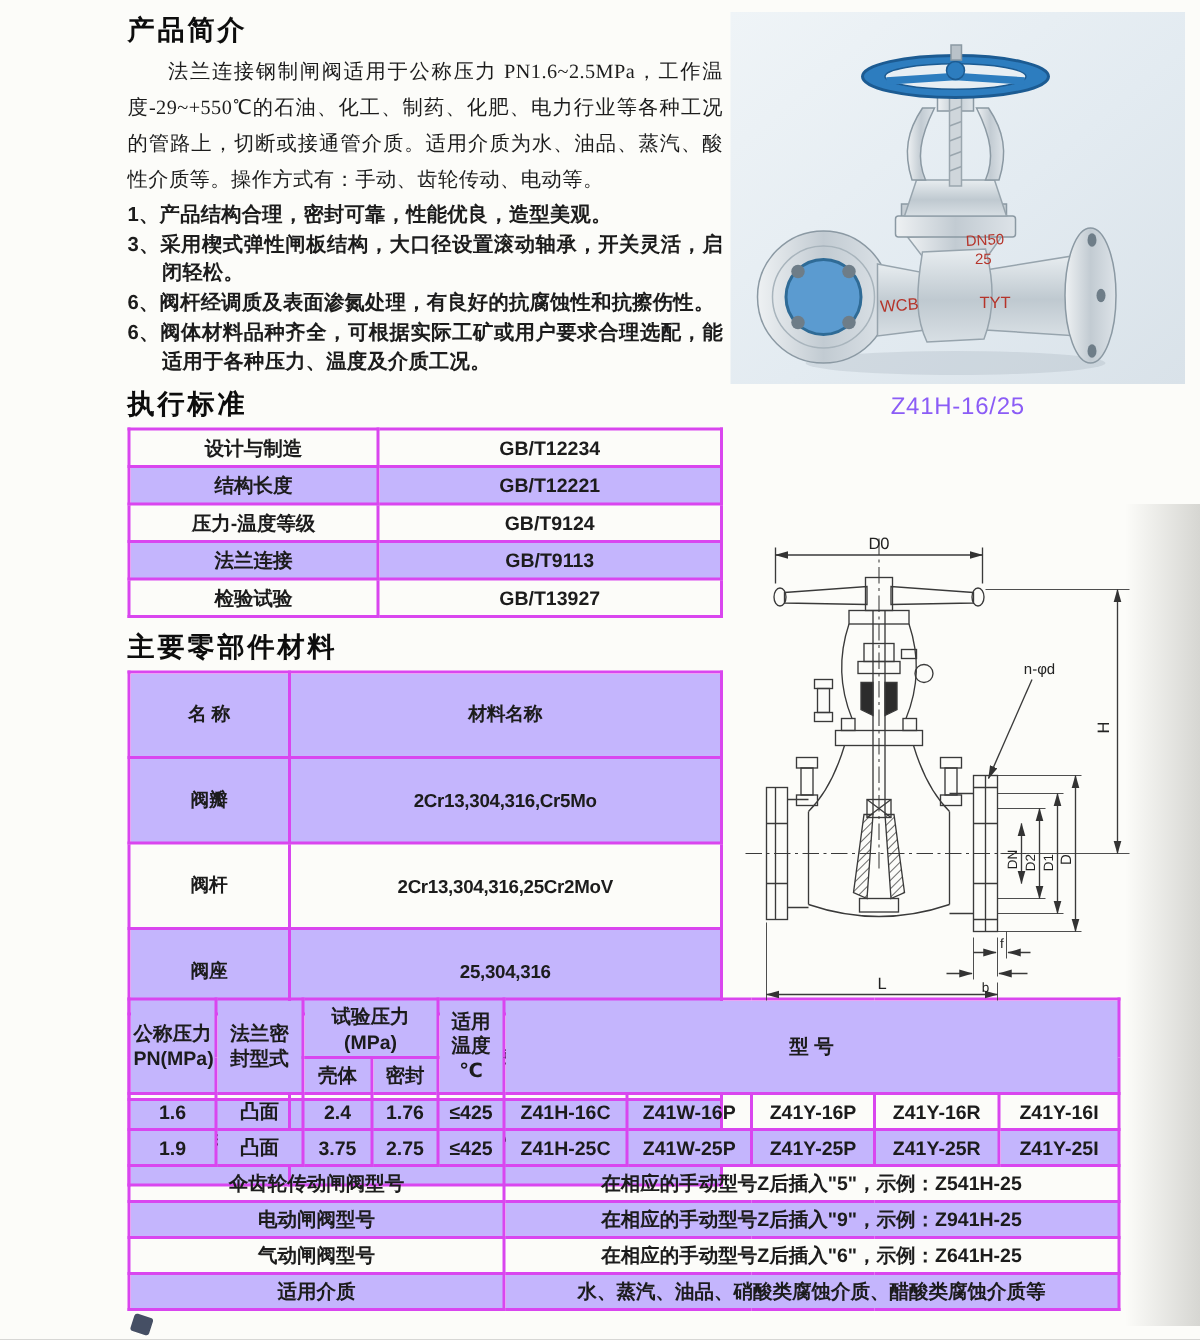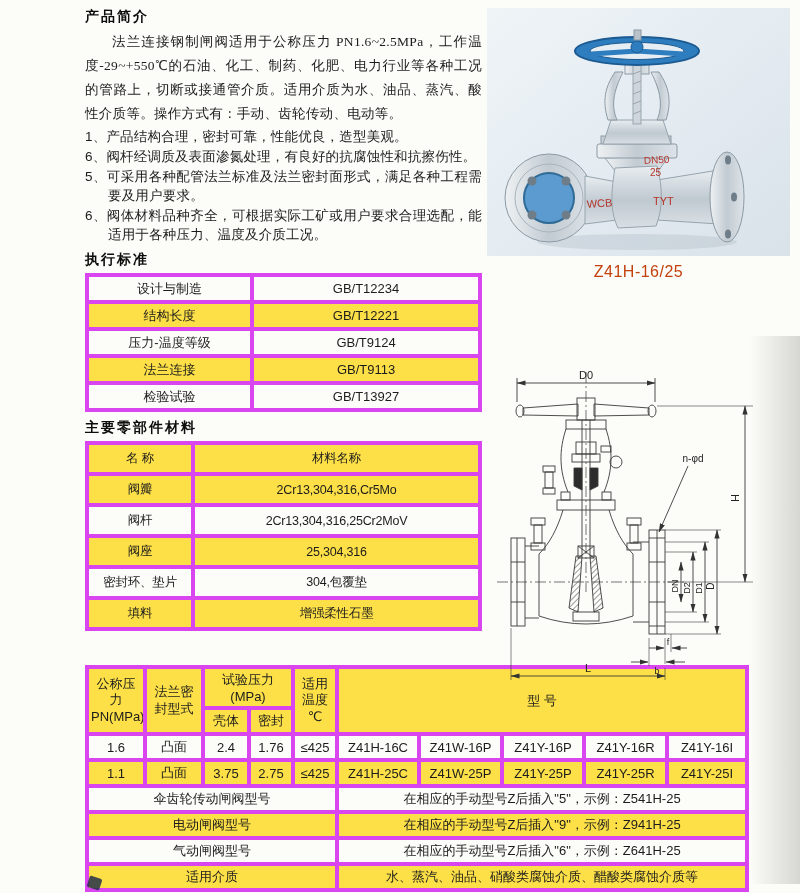--- a/index.html
+++ b/index.html
@@ -1,50 +1,50 @@
 <!DOCTYPE html>
 <html><head>
 <meta charset="utf-8">
 <style>
   html,body{margin:0;padding:0;}
   body{background:#9a9a98;font-family:"Liberation Sans","DejaVu Sans",sans-serif;}
   .page{position:relative;width:800px;height:893px;margin:0 auto;background:#fcfcf9;color:#1c1c1c;overflow:hidden;}
   .left-col{position:absolute;left:85px;top:6px;width:397px;}
-  h2.sec{font-size:14px;font-weight:bold;margin:7px 0 4px;letter-spacing:2px;color:#0d0d0d;}
+  h2.sec{font-size:18px;font-weight:bold;margin:7px 0 4px;letter-spacing:2px;color:#0d0d0d;}
   .left-col h2.sec:first-child{margin-top:2px;}
   .intro{margin:0;font-size:13.5px;line-height:24px;text-align:justify;text-indent:2em;letter-spacing:.3px;font-family:Liberation Serif, serif;}
-  .features{font-size:13.5px;line-height:19px;letter-spacing:.2px;}
+  .features{font-size:13.5px;line-height:19px;letter-spacing:.2px;font-weight:bold;}
   .feat{padding-left:1.7em;text-indent:-1.7em;text-align:justify;margin:1px 0;}
   table.tbl{border-collapse:collapse;width:100%;font-size:13px;margin-top:3px;table-layout:fixed;}
-  .tbl td,.tbl th{border:4px solid #d946ef;text-align:center;vertical-align:middle;padding:2px 3px;height:19px;font-weight:normal;overflow:hidden;}
-  .tint{background:#fde047;}
-  .materials td{font-size:12.5px;letter-spacing:-.2px;padding:4px 1px;}
+  .tbl td,.tbl th{border:2px solid #d946ef;text-align:center;vertical-align:middle;padding:2px 3px;height:19px;font-weight:bold;overflow:hidden;}
+  .tint{background:#c4b5fd;}
+  .materials td{font-size:12.5px;letter-spacing:-.2px;padding:18px 1px;}
   .perf-sec{position:absolute;left:85px;top:662px;width:662px;}
   .perf{font-size:12.5px;}
   .perf td,.perf th{height:18px;padding:2px 2px;}
   .pre{white-space:pre-line;line-height:1.25;}
   .photo{position:absolute;left:487px;top:8px;width:303px;height:248px;background:linear-gradient(140deg,#eff4f7 0%,#e3ebf1 55%,#d9e2e9 100%);}
-  .caption{position:absolute;left:487px;top:263px;width:303px;text-align:center;font-size:16px;letter-spacing:.5px;color:#c2410c;}
-  .drawing{position:absolute;left:481px;top:350px;width:314px;height:336px;}
+  .caption{position:absolute;left:487px;top:263px;width:303px;text-align:center;font-size:16px;letter-spacing:.5px;color:#8b5cf6;}
+  .drawing{position:absolute;left:481px;top:337px;width:314px;height:336px;}
   .scan-band{position:absolute;left:750px;top:336px;width:50px;height:548px;background:linear-gradient(to right,rgba(190,190,185,0),rgba(183,183,178,.55));}
   .scan-mark{position:absolute;left:88px;top:877px;width:13px;height:12px;background:#25304a;transform:rotate(18deg);border-radius:2px;opacity:.85;}
 </style>
 </head>
 <body>
 
 <div class="page">
 
   <div class="left-col">
     <h2 class="sec">产品简介</h2>
     <p class="intro">法兰连接钢制闸阀适用于公称压力 PN1.6~2.5MPa，工作温度-29~+550℃的石油、化工、制药、化肥、电力行业等各种工况的管路上，切断或接通管介质。适用介质为水、油品、蒸汽、酸性介质等。操作方式有：手动、齿轮传动、电动等。</p>
 
     <div class="features">
         <div class="feat">1、产品结构合理，密封可靠，性能优良，造型美观。</div>
+        <div class="feat">3、采用楔式弹性闸板结构，大口径设置滚动轴承，开关灵活，启闭轻松。</div>
         <div class="feat">6、阀杆经调质及表面渗氮处理，有良好的抗腐蚀性和抗擦伤性。</div>
-        <div class="feat">5、可采用各种配管法兰标准及法兰密封面形式，满足各种工程需要及用户要求。</div>
         <div class="feat">6、阀体材料品种齐全，可根据实际工矿或用户要求合理选配，能适用于各种压力、温度及介质工况。</div>
       </div>
 
     <h2 class="sec">执行标准</h2>
     <table class="tbl standards">
       <colgroup>
           <col style="width:42%">
           <col>
         </colgroup>
       <tbody>
@@ -144,21 +144,21 @@
             <td>2.4</td>
             <td>1.76</td>
             <td>≤425</td>
             <td>Z41H-16C</td>
             <td>Z41W-16P</td>
             <td>Z41Y-16P</td>
             <td>Z41Y-16R</td>
             <td>Z41Y-16I</td>
           </tr>
           <tr class="tint">
-            <td>1.1</td>
+            <td>1.9</td>
             <td>凸面</td>
             <td>3.75</td>
             <td>2.75</td>
             <td>≤425</td>
             <td>Z41H-25C</td>
             <td>Z41W-25P</td>
             <td>Z41Y-25P</td>
             <td>Z41Y-25R</td>
             <td>Z41Y-25I</td>
           </tr>

